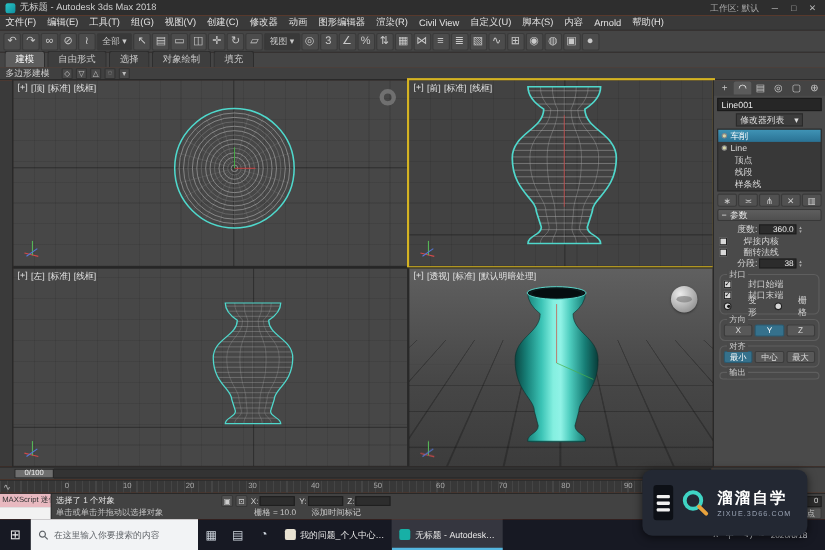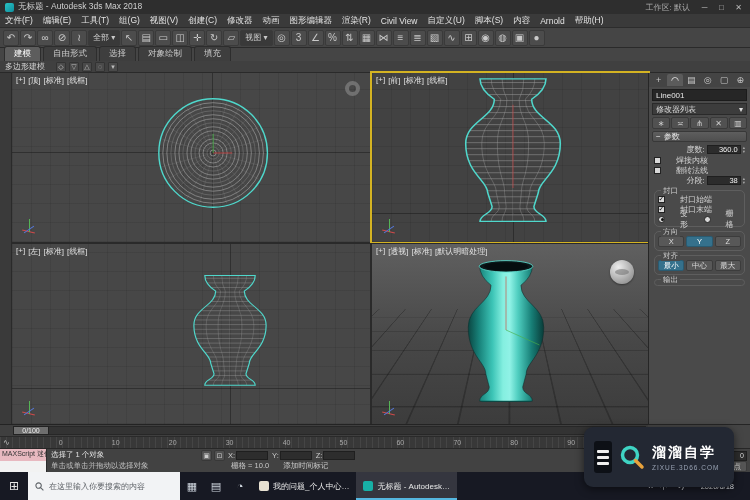--- a/index.html
+++ b/index.html
@@ -52,31 +52,31 @@
 .vase-wire-tr{position:absolute;left:86px;top:4px;width:110px;height:148px}
 .vase-wire-bl{position:absolute;left:176px;top:30px;width:84px;height:114px}
 .vase-shaded{position:absolute;left:84px;top:14px;width:100px;height:144px}
 
 
 .cmd-panel{position:absolute;right:0;top:0;width:102px;height:100%;background:#4a4a4a;border-left:1px solid #262626;font-size:8px;overflow:hidden}
 .cp-tabs{display:flex;height:14px;align-items:center;padding:0 2px;gap:1px;background:#444}
 .cp-tab{flex:1;height:12px;display:flex;align-items:center;justify-content:center;font-size:9px;color:#c6c6c6;border-radius:2px 2px 0 0}
 .cp-tab.active{background:#5b5b5b;color:#fff}
 .cp-name{margin:2px 3px 0;height:12px;background:#262626;border:1px solid #1b1b1b;color:#e8e8e8;display:flex;align-items:center;padding:0 3px}
-.cp-dd{margin:2px 3px 0;height:12px;background:#3c3c3c;border:1px solid #2a2a2a;display:flex;align-items:center;justify-content:space-between;padding:0 3px;color:#ddd}
+.cp-dd{margin:2px 20px 0;height:12px;background:#3c3c3c;border:1px solid #2a2a2a;display:flex;align-items:center;justify-content:space-between;padding:0 3px;color:#ddd}
 .cp-stack{margin:2px 3px 0;background:#383838;border:1px solid #2a2a2a}
 .stk-row{height:11px;display:flex;align-items:center;gap:3px;padding:0 3px;color:#d8d8d8}
 .stk-row.sel{background:linear-gradient(#3f93b5,#2a7294);color:#fff}
 .stk-row.ind{padding-left:15px}
 .bulb{width:5px;height:5px;border-radius:50%;background:#d6d6a8;border:1px solid #888;flex:none}
 .stk-tools{display:flex;gap:1px;margin:2px 3px;height:12px}
 .stk-tool{flex:1;background:#515151;border:1px solid #3a3a3a;display:flex;align-items:center;justify-content:center;font-size:8px;color:#ccc;border-radius:2px}
 .rollout{margin:2px 3px 0;height:11px;background:linear-gradient(#5e5e5e,#4f4f4f);border:1px solid #383838;border-radius:2px;display:flex;align-items:center;gap:3px;padding:0 3px;color:#e8e8e8}
 .ro-body{margin:1px 4px;padding:1px 1px}
-.prm-row{display:flex;align-items:center;justify-content:flex-end;gap:2px;height:11px;color:#d6d6d6}
+.prm-row{display:flex;align-items:center;justify-content:center;gap:2px;height:11px;color:#d6d6d6}
 .prm-field{width:34px;height:9px;background:#2c2c2c;border:1px solid #1f1f1f;color:#eee;font-size:7.5px;display:flex;align-items:center;justify-content:flex-end;padding:0 2px}
 .spin{display:flex;flex-direction:column;font-size:4.5px;color:#aaa;line-height:4px}
 .cb-row{display:flex;align-items:center;gap:15px;height:10px;color:#d2d2d2}
 .cb{width:7px;height:7px;background:#d8d8d8;border:1px solid #222;display:flex;align-items:center;justify-content:center;font-size:7px;color:#111;flex:none}
 .cb-row.on .cb::after{content:"✓"}
 .rd{width:7px;height:7px;border-radius:50%;background:#d8d8d8;border:1px solid #222;position:relative;flex:none}
 .cb-row.on .rd::after{content:"";position:absolute;left:1.5px;top:1.5px;width:3px;height:3px;border-radius:50%;background:#111}
 .grp{border:1px solid #5e5e5e;border-radius:5px;margin:4px 0 2px;padding:3px 3px 2px;position:relative}
 .grp-title{position:absolute;top:-5px;left:6px;background:#4a4a4a;padding:0 2px;font-size:7.5px;color:#cfcfcf}
 .pair{display:flex;gap:8px}
@@ -457,20 +457,47 @@
           <span class="cp-tab">▤</span>
           <span class="cp-tab">◎</span>
           <span class="cp-tab">▢</span>
           <span class="cp-tab">⊕</span>
         </div>
       <div class="cp-name">Line001</div>
       <div class="cp-dd">
         <span>修改器列表</span>
         <span>▾</span>
       </div>
+      <div class="cp-stack">
+
+          <div class="stk-row sel">
+            <span class="bulb"></span>
+            <span>车削</span>
+          </div>
+
+          <div class="stk-row">
+            <span class="bulb"></span>
+            <span>Line</span>
+          </div>
+
+          <div class="stk-row ind">
+
+            <span>顶点</span>
+          </div>
+
+          <div class="stk-row ind">
+
+            <span>线段</span>
+          </div>
+
+          <div class="stk-row ind">
+
+            <span>样条线</span>
+          </div>
+        </div>
       <div class="stk-tools">
 
       <span class="stk-tool">∗</span>
           <span class="stk-tool">≍</span>
           <span class="stk-tool">⋔</span>
           <span class="stk-tool">✕</span>
           <span class="stk-tool">▥</span>
         </div>
       <div class="rollout">
         <span>−</span>

